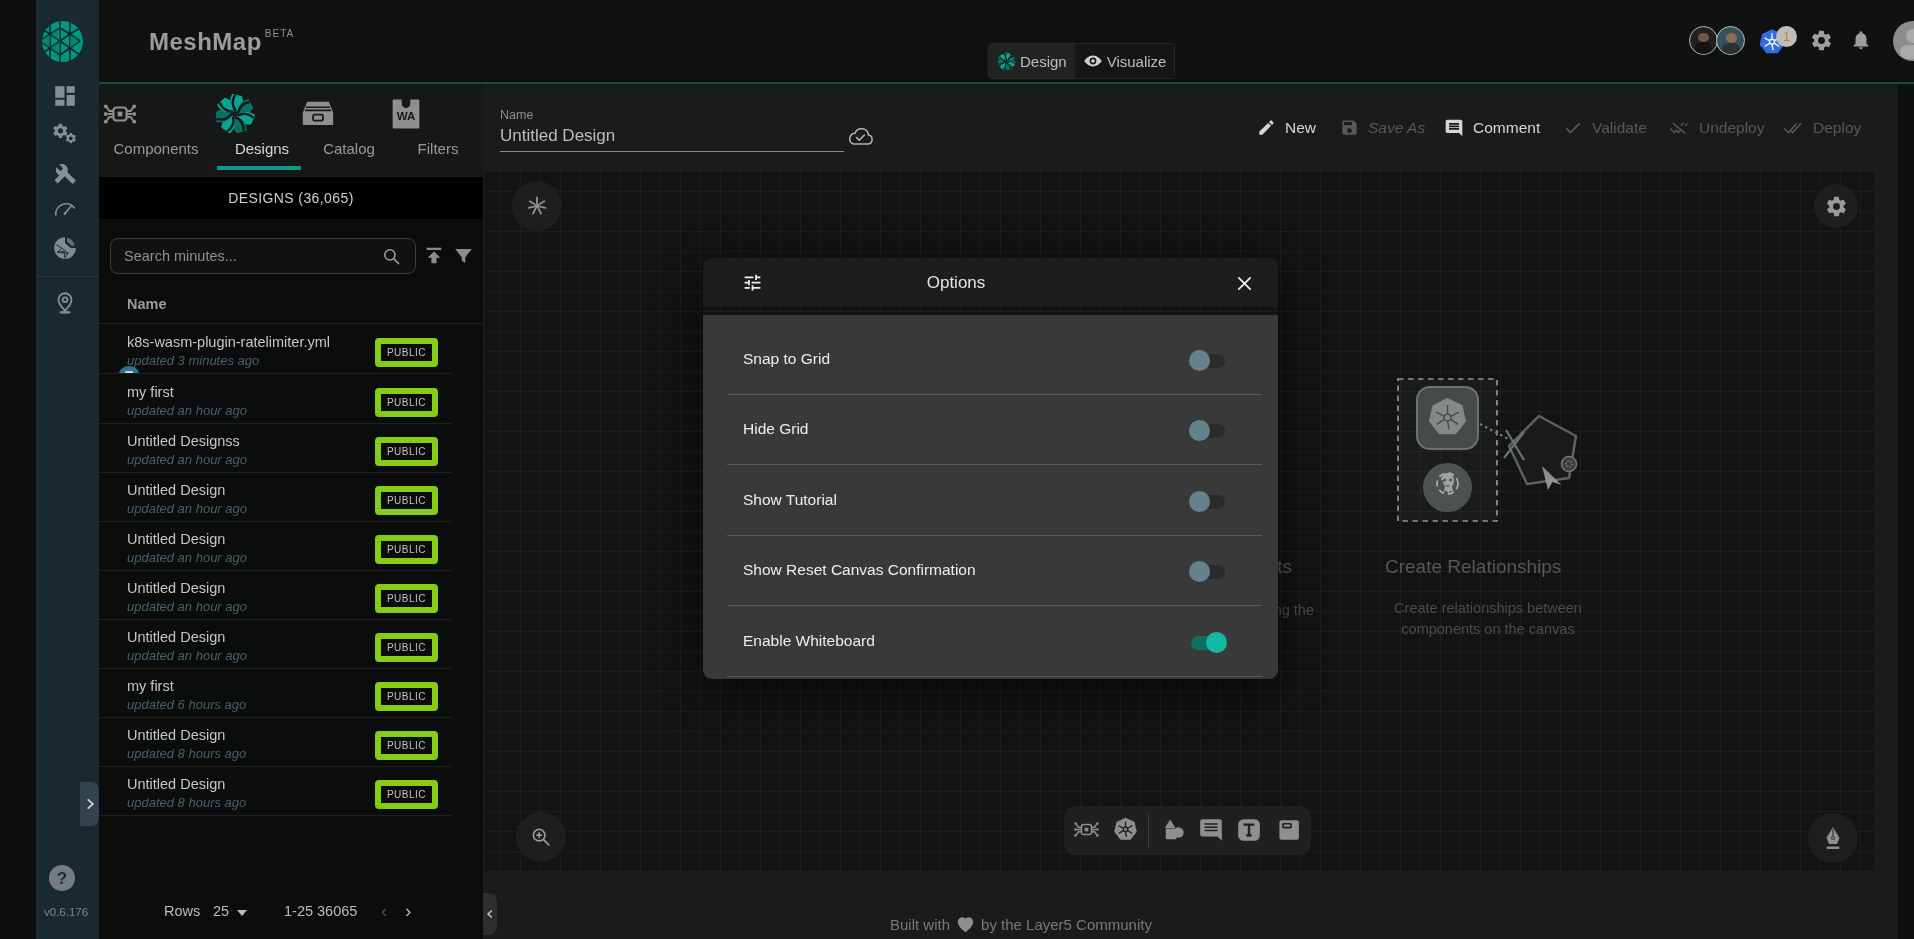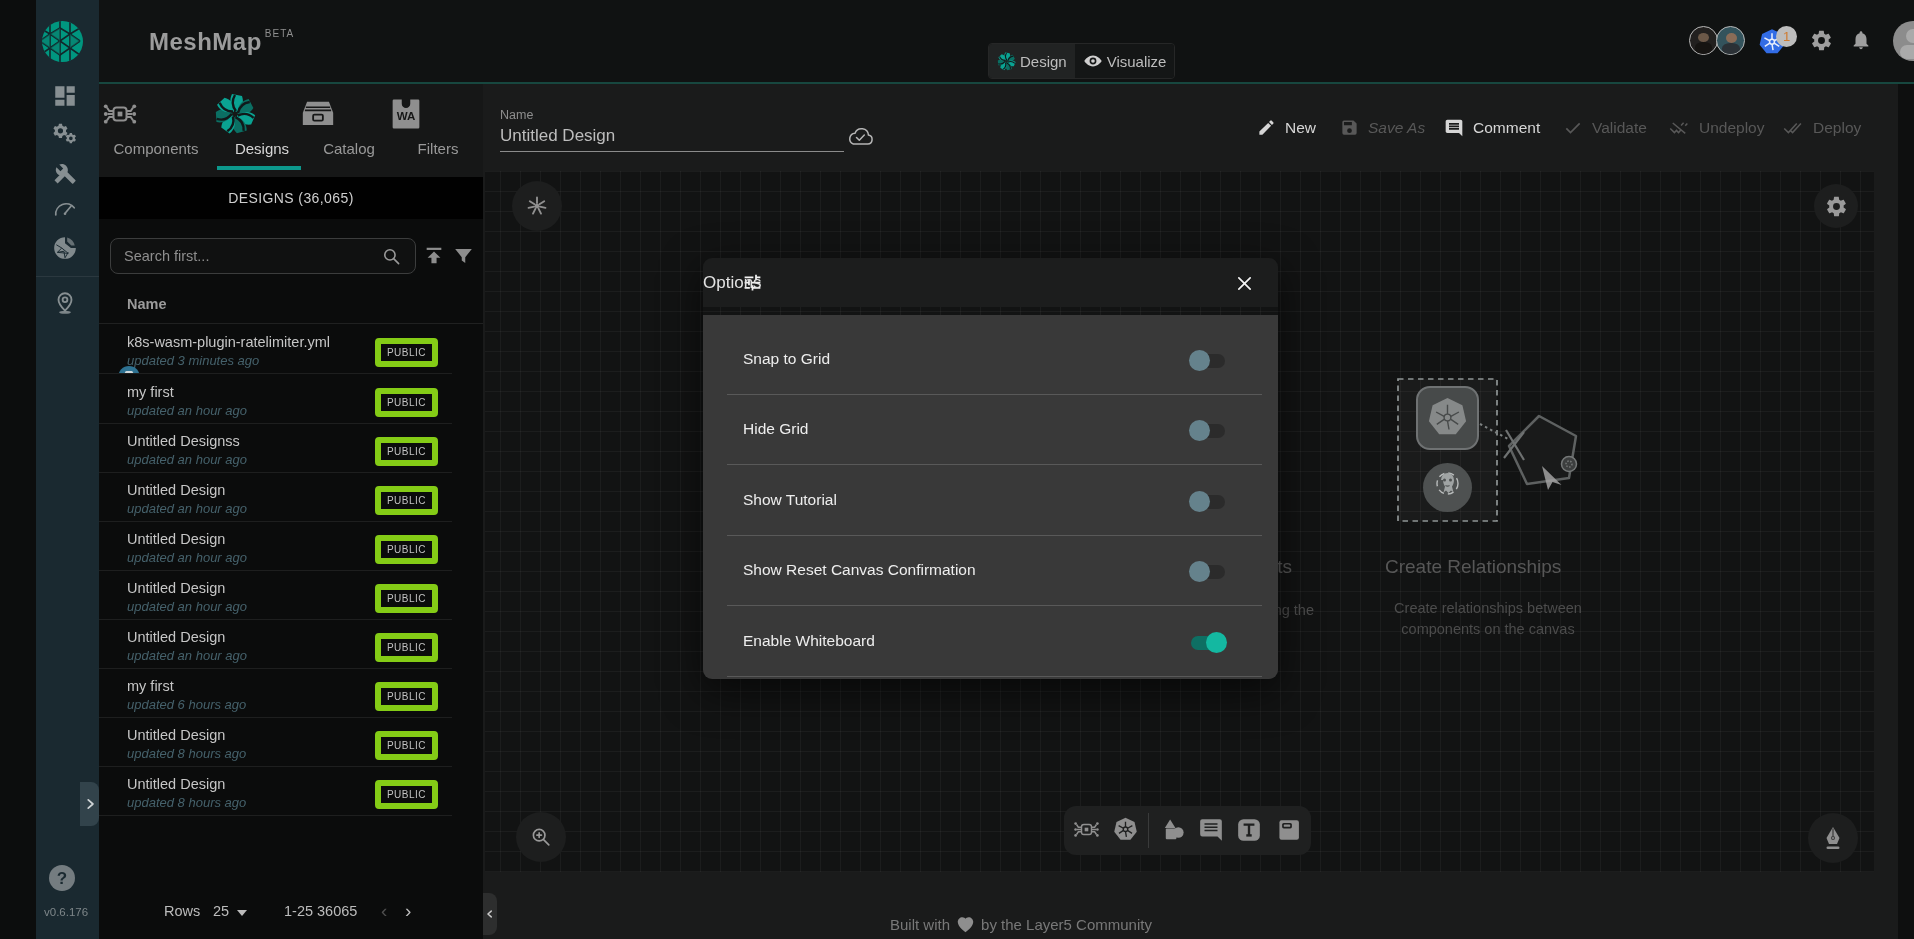--- a/index.html
+++ b/index.html
@@ -64,21 +64,21 @@
   display:flex; align-items:center; justify-content:center; gap:6px; }
 .canvcirc { border-radius:50%; background:#1d1e1e; display:flex; align-items:center; justify-content:center; }
 
 
 #rightrail { left:1862px; top:84px; width:52px; height:855px; background:#0e0f0f; }
 
 
 #modal { left:667px; top:258px; width:575px; height:421px; border-radius:9px; overflow:hidden; z-index:20;
   box-shadow:0 12px 40px rgba(0,0,0,0.6); }
 #modalhdr { left:0; top:0; width:575px; height:49px; background:#1c1d1d; }
-#modalhdr .title { position:absolute; left:0; top:15px; width:506px; text-align:left; color:#e3e3e3; font-size:17px; }
+#modalhdr .title { position:absolute; left:0; top:15px; width:506px; text-align:center; color:#e3e3e3; font-size:17px; }
 #modalbody { left:0; top:57px; width:575px; height:372px; background:#393939; }
 .optrow { left:0; width:575px; height:70px; }
 .optrow .lbl { position:absolute; left:40px; top:25px; font-size:15.5px; color:#eeeeee; }
 .optrow .dvd { position:absolute; left:24px; bottom:0; width:535px; height:1px; background:#595959; }
 .switch { position:absolute; right:51px; top:25px; width:38px; height:21px; }
 .switch .track { position:absolute; left:2px; top:4px; width:34px; height:14px; border-radius:7px; background:#2b2b2b; }
 .switch .knob { position:absolute; top:0px; width:21px; height:21px; border-radius:50%; background:#65828c; }
 .switch.off .knob { left:0px; }
 .switch.on .track { background:#0e6f63; }
 .switch.on .knob { left:17px; background:#14b8a1; }
@@ -295,21 +295,21 @@
         <path d="M3 2h6.5v3.5a3.5 3.5 0 0 0 7 0V2H23a1 1 0 0 1 1 1v22a1 1 0 0 1-1 1H3a1 1 0 0 1-1-1V3a1 1 0 0 1 1-1z" fill="#8f8f8f"></path>
         <text x="13" y="19" text-anchor="middle" font-size="9.5" font-weight="bold" fill="#161717" font-family="Liberation Sans, sans-serif">WA</text>
       </svg>
         </div>
       <div class="lbl">Filters</div>
       </div>
     <div id="tabind" class="abs"></div>
   </div>
   <div id="banner" class="abs">DESIGNS (36,065)</div>
   <div id="panel" class="abs">
-    <div id="searchbox" class="abs">Search first...</div>
+    <div id="searchbox" class="abs">Search minutes...</div>
     <div id="searchmag" class="abs" style="left:283px;top:28px;">
       <svg width="19" height="19" viewBox="0 0 24 24" fill="none" stroke="#9a9a9a" stroke-width="2">
           <circle cx="10" cy="10" r="6.5"></circle>
           <path d="M15 15l6 6" stroke-linecap="round"></path>
         </svg>
     </div>
     <div id="upicon" class="abs" style="left:324px;top:26px;">
       <svg width="22" height="22" viewBox="0 0 24 24" fill="#8d8d8d">
           <path d="M4 3h16v2.4H4z"></path>
           <path d="M12 7l7 7h-4.2v6H9.2v-6H5z"></path>

